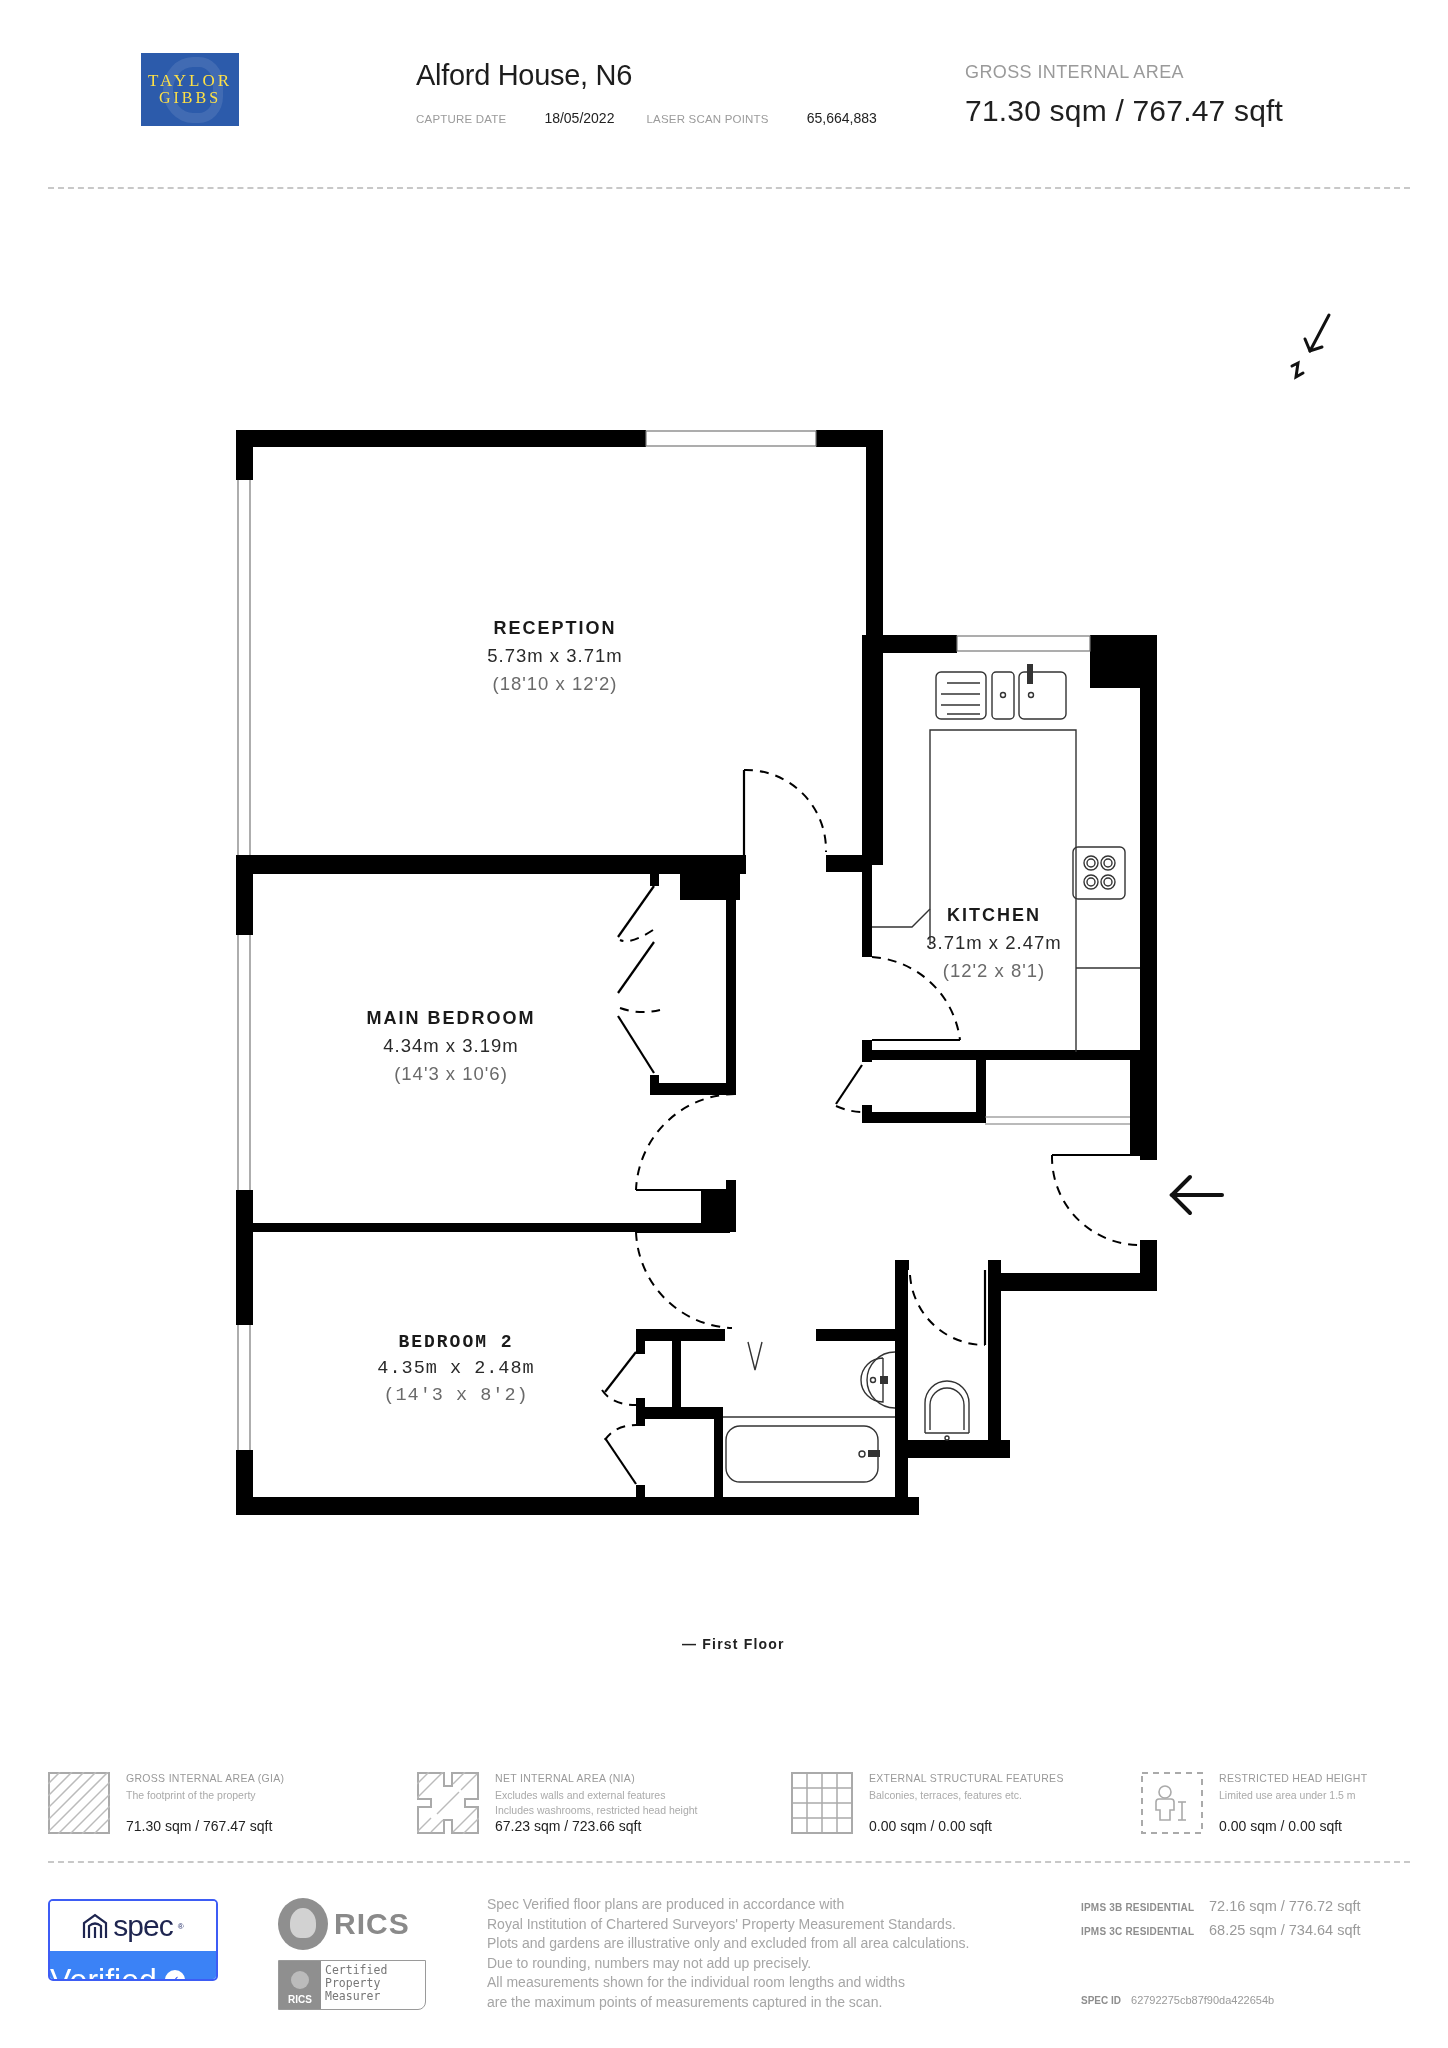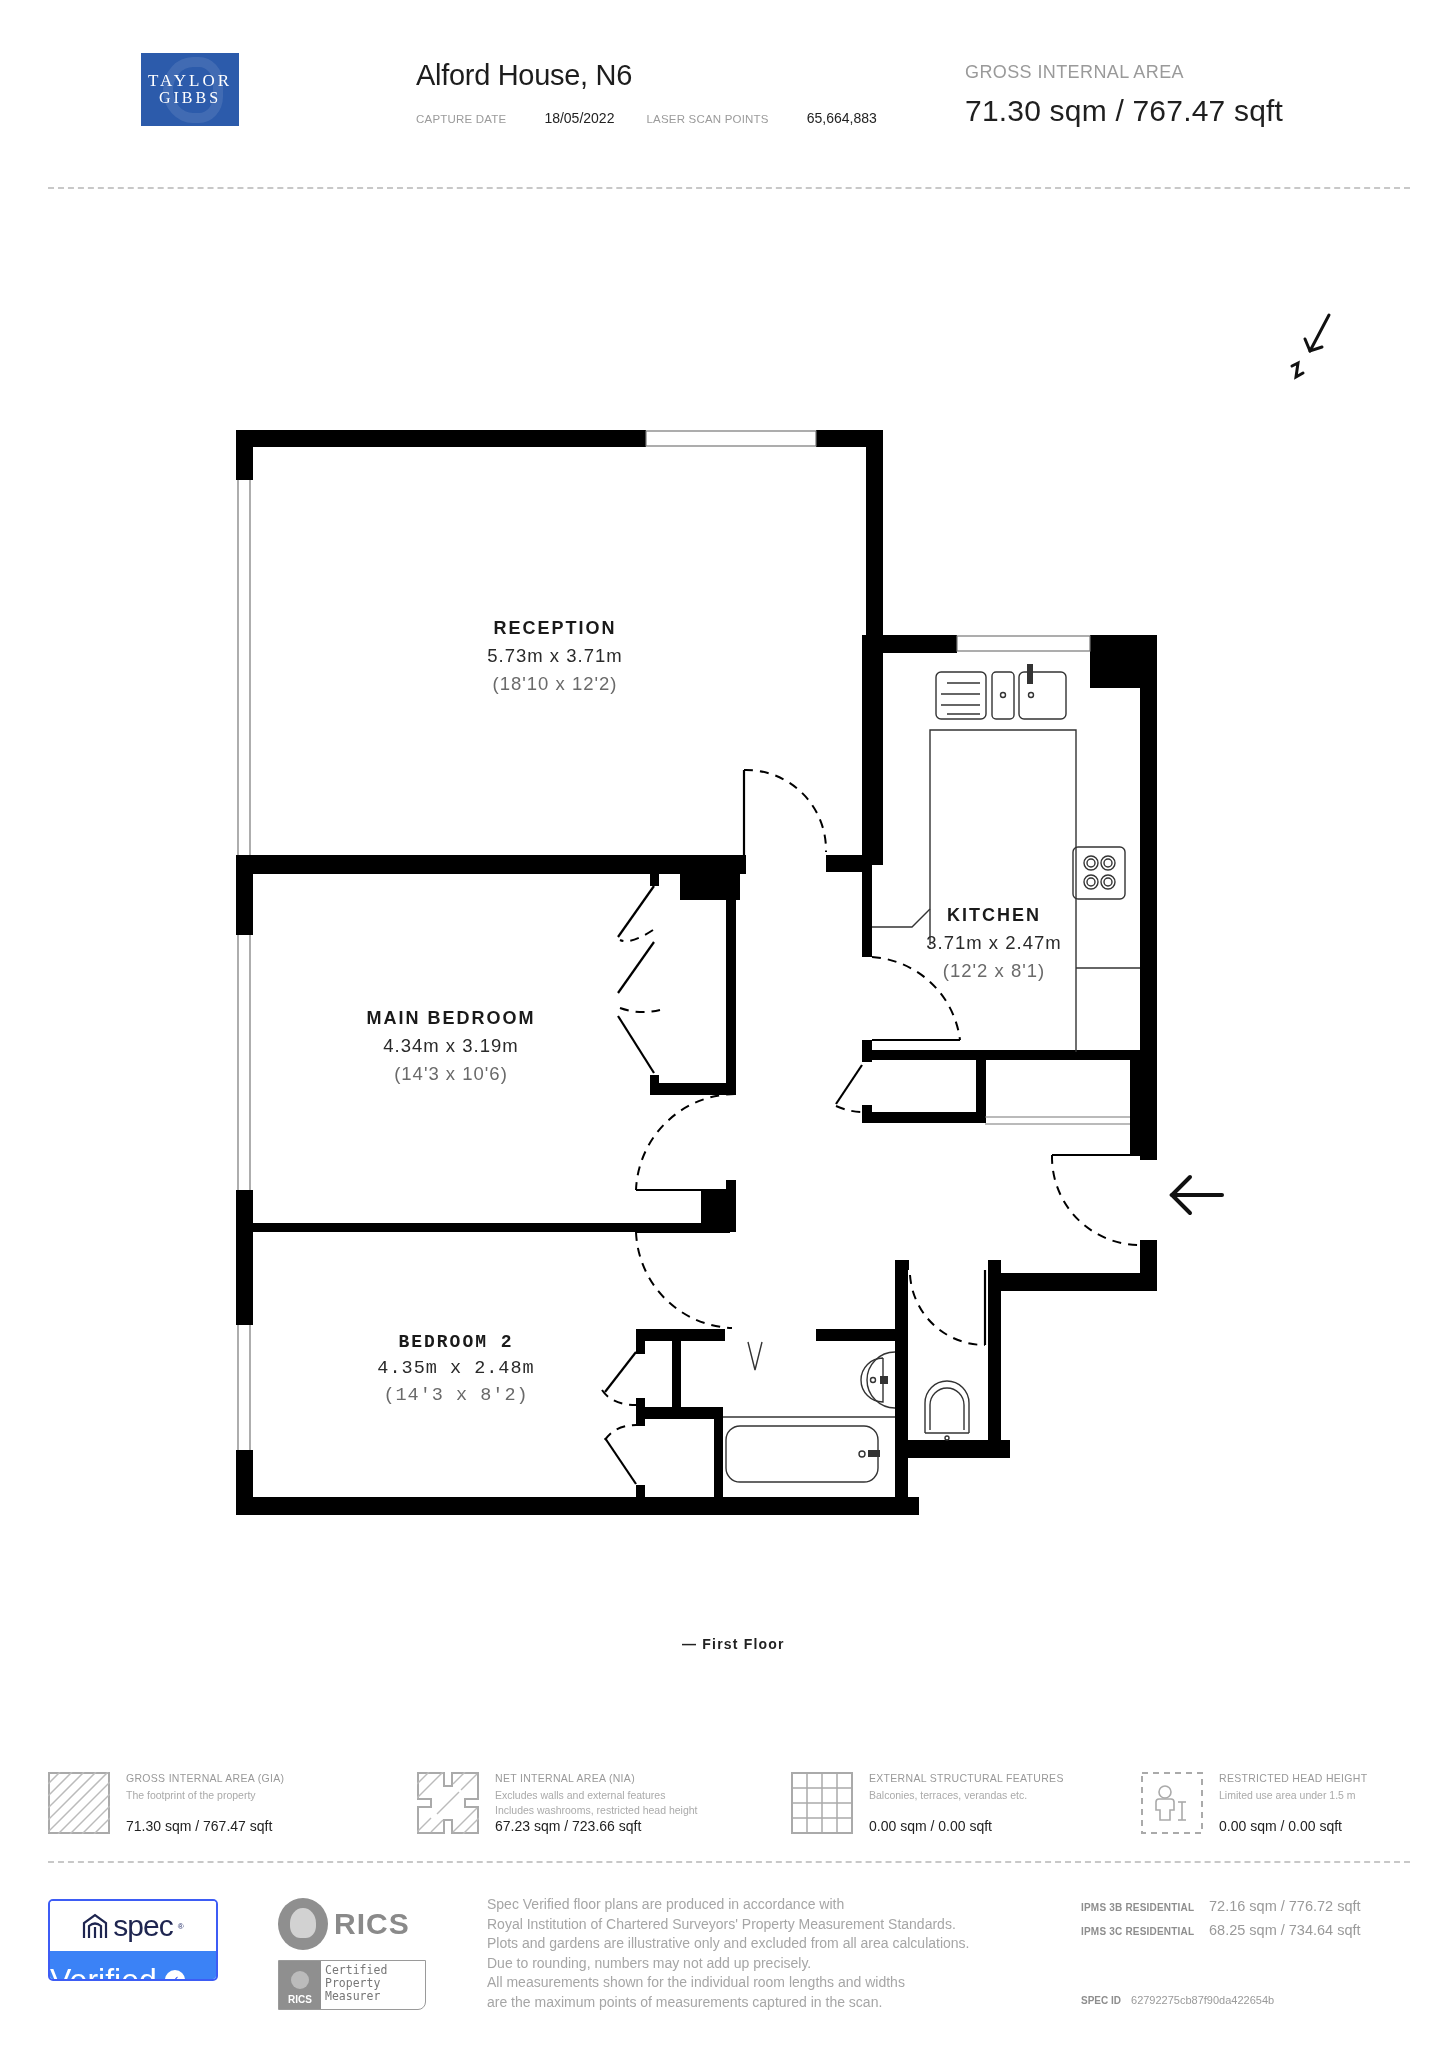--- a/index.html
+++ b/index.html
@@ -1,21 +1,21 @@
 <!DOCTYPE html>
 <html><head>
 <meta charset="utf-8">
 <style>
   * { box-sizing: border-box; margin: 0; padding: 0; }
   html, body { width: 1448px; height: 2048px; background: #ffffff; overflow: hidden; }
   body { position: relative; font-family: "Liberation Sans", "DejaVu Sans", sans-serif; color: #1a1a1a; }
 
   
   .logo { position: absolute; left: 141px; top: 53px; width: 98px; height: 73px; background: #2c5bab;
-          color: #ffffff; font-family: "Liberation Serif", "DejaVu Serif", serif; text-align: center;
+          color: #fde047; font-family: "Liberation Serif", "DejaVu Serif", serif; text-align: center;
           display: flex; flex-direction: column; justify-content: center; letter-spacing: 3px; line-height: 1.05; overflow: hidden; }
   .logo .bgmark { position: absolute; left: 22px; top: 4px; width: 60px; height: 66px; border: 10px solid rgba(255,255,255,0.10); border-radius: 50% 40% 40% 50%; }
   .logo span { position: relative; font-size: 16px; }
   .logo .l1 { font-size: 17px; }
   .title { position: absolute; left: 416px; top: 59px; font-size: 29px; font-weight: 400; color: #1d1d1d; letter-spacing: -0.3px; }
   .meta { position: absolute; left: 416px; top: 110px; font-size: 13px; display: flex; align-items: baseline; gap: 10px; }
   .meta .lbl { color: #9b9b9b; font-size: 11.5px; letter-spacing: 0.2px; }
   .meta .val { color: #222; font-size: 14px; margin-right: 22px; margin-left: 28px; }
   .gia-head { position: absolute; left: 965px; top: 62px; font-size: 18px; color: #9a9a9a; letter-spacing: 0.4px; }
   .gia-value { position: absolute; left: 965px; top: 94px; font-size: 30px; color: #1f1f1f; letter-spacing: 0.2px; }
@@ -318,21 +318,21 @@
       <line x1="16" y1="1" x2="16" y2="61"></line>
         <line x1="31" y1="1" x2="31" y2="61"></line>
         <line x1="46" y1="1" x2="46" y2="61"></line>
       <line x1="1" y1="16" x2="61" y2="16"></line>
         <line x1="1" y1="31" x2="61" y2="31"></line>
         <line x1="1" y1="46" x2="61" y2="46"></line>
     </g>
   </svg>
   <div class="txt">
     <div class="h">EXTERNAL STRUCTURAL FEATURES</div>
-    <div class="d">Balconies, terraces, verandas etc.</div>
+    <div class="d">Balconies, terraces, features etc.</div>
   </div>
   <div class="v">0.00 sqm / 0.00 sqft</div>
 </div>
 
 <div class="legend" style="left:1141px;">
   <svg class="ico" viewBox="0 0 62 62">
     <rect x="1" y="1" width="60" height="60" fill="none" stroke="#aaa" stroke-width="2" stroke-dasharray="6,5"></rect>
     <g fill="none" stroke="#aaa" stroke-width="1.6">
       <circle cx="24" cy="20" r="6"></circle>
       <path d="M15 38 V30 Q15 27 18 27 H30 Q33 27 33 30 V38 H29 V48 H19 V38 Z"></path>

